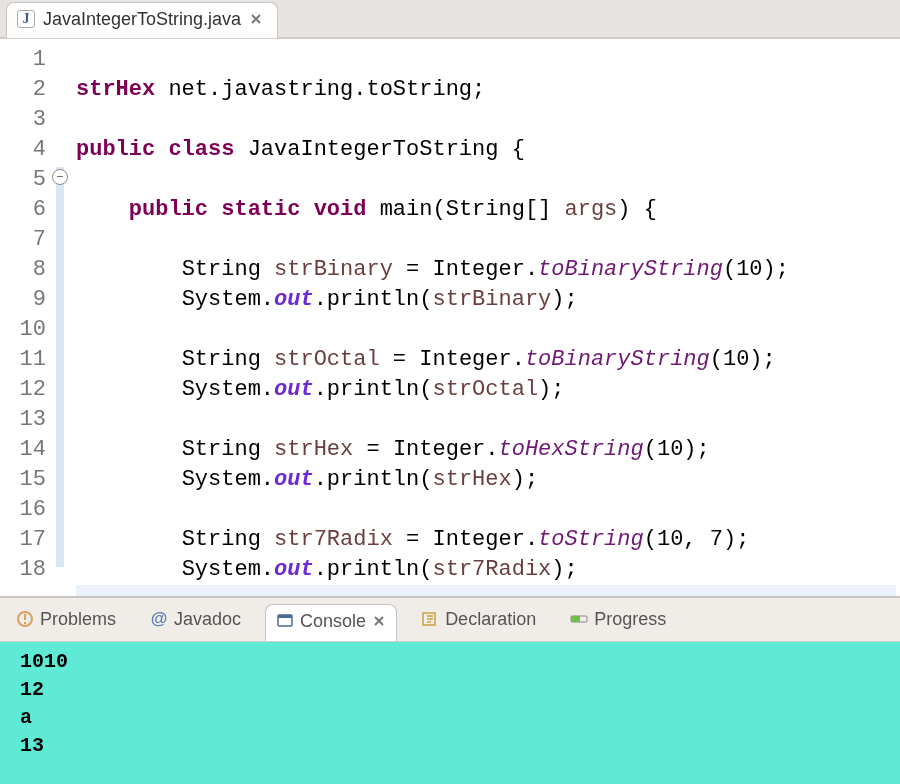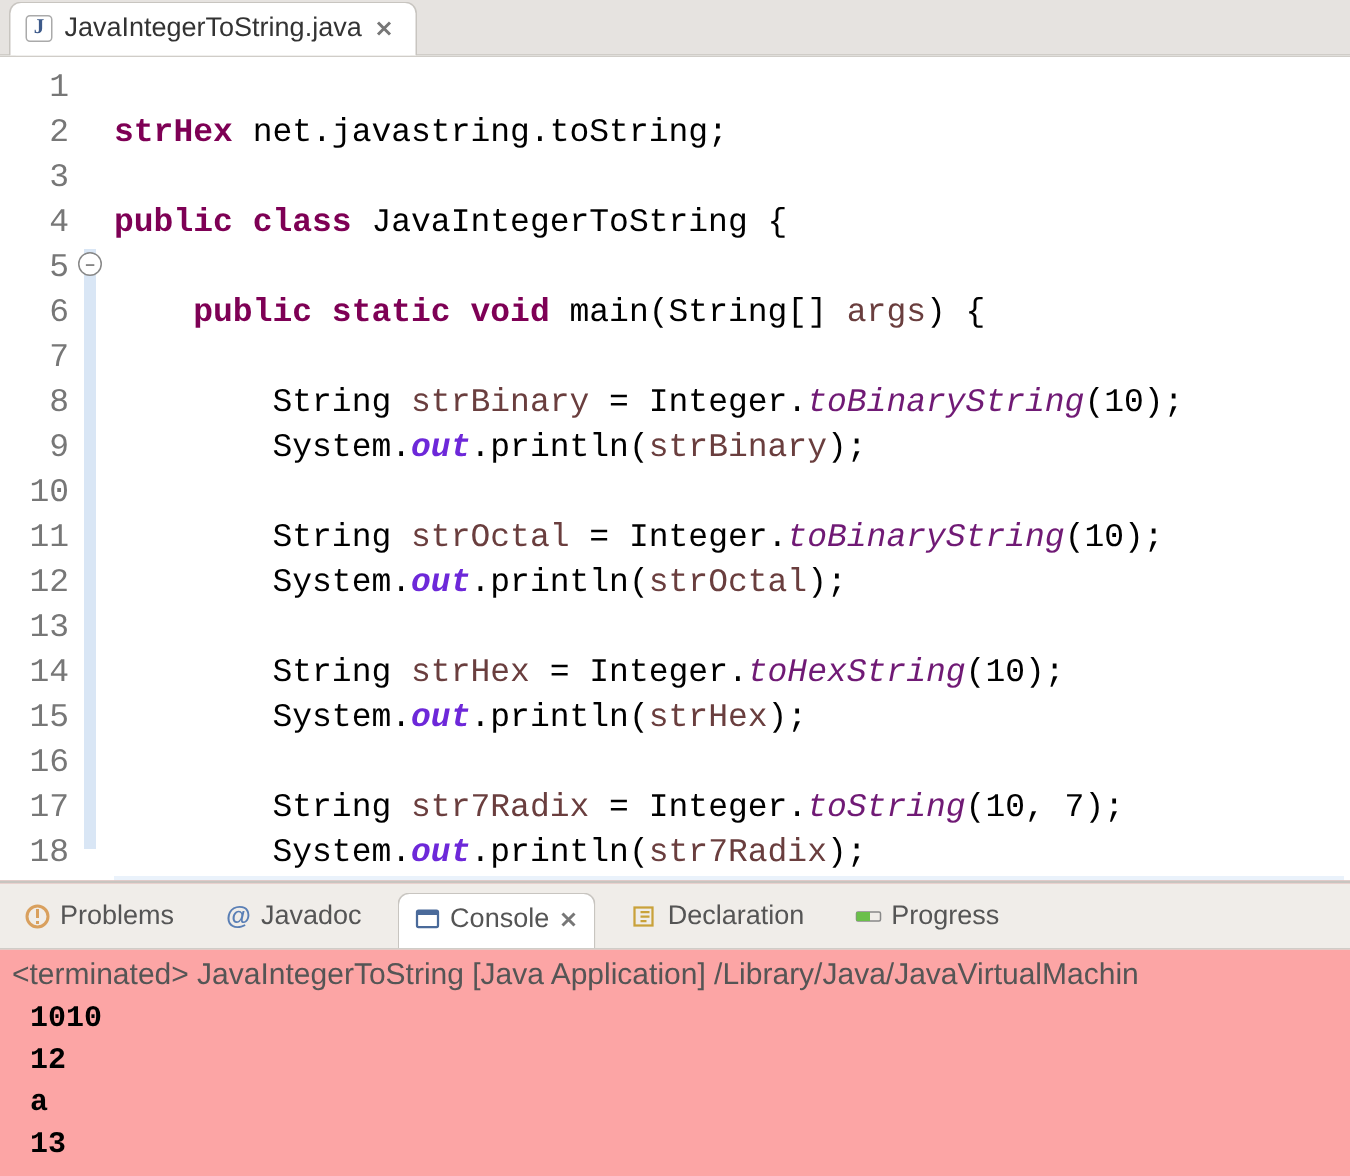--- a/index.html
+++ b/index.html
@@ -108,21 +108,21 @@
 .field { color: #6d28d9; font-style: italic; font-weight: bold; }
 .method-static { color: #701a75; font-style: italic; text-align: right; }
 .current-line {
   background: #eaf2fb;
   display: inline-block;
   width: 820px;
   height: 30px;
 }
 .bottom-panel {
   border-top: 2px solid #c8c5c0;
-  background: #fca5a5;
+  background: #5eead4;
   display: flex;
   flex-direction: column;
   height: 200px;
 }
 .view-tabs {
   display: flex;
   align-items: center;
   background: #f0ede9;
   border-bottom: 1px solid #d0cdc8;
   height: 44px;
@@ -271,19 +271,18 @@
       <span class="vicon">
         <svg viewBox="0 0 18 18">
             <rect x="1" y="6" width="16" height="6" rx="1" fill="none" stroke="#888" stroke-width="1"></rect>
             <rect x="1" y="6" width="9" height="6" fill="#6bbf4a"></rect>
           </svg>
       </span>
       <span>Progress</span>
     </div>
   </div>
   <div class="console-body">
-    <div class="console-header">&lt;terminated&gt; JavaIntegerToString [Java Application] /Library/Java/JavaVirtualMachin</div>
     <div class="console-out">1010</div>
     <div class="console-out">12</div>
     <div class="console-out">a</div>
     <div class="console-out">13</div>
   </div>
 </div>
 
 </body></html>

